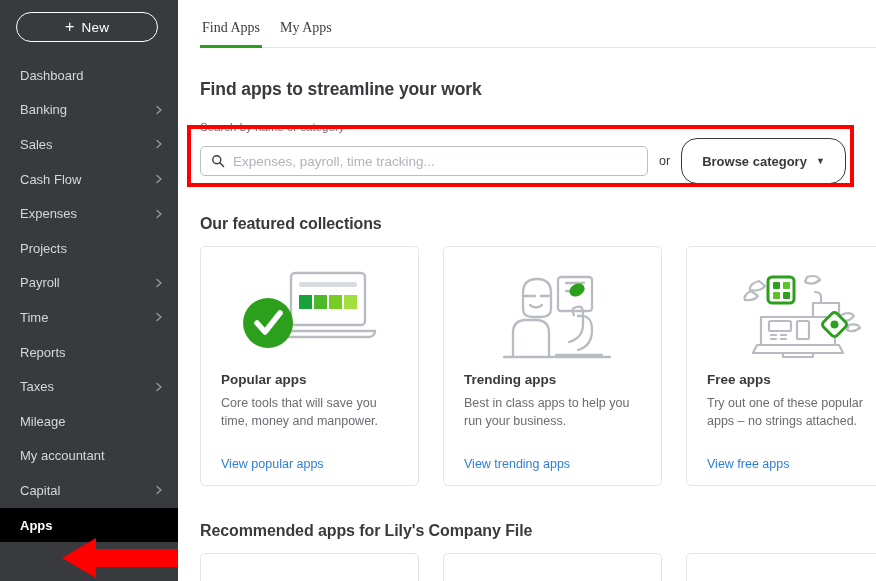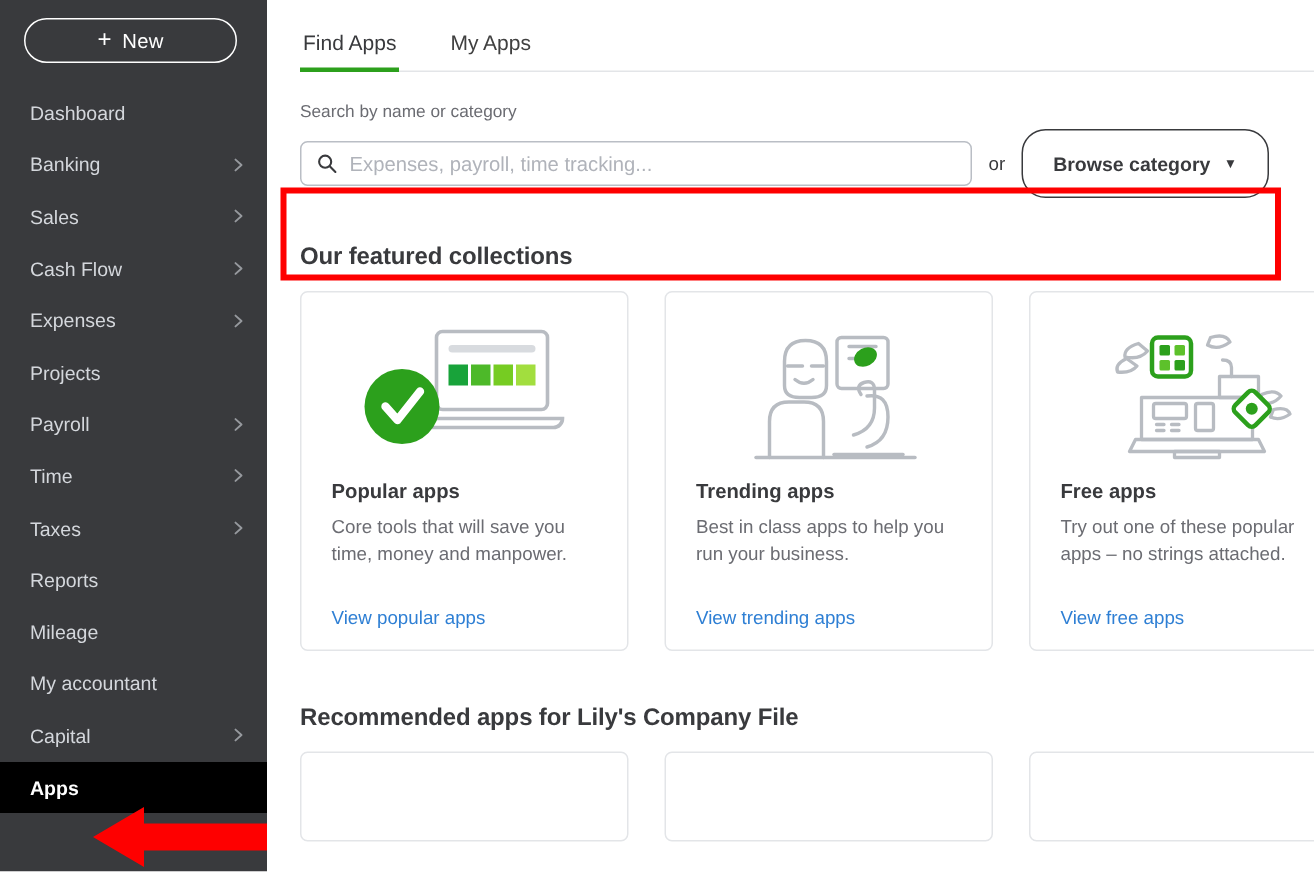--- a/index.html
+++ b/index.html
@@ -62,25 +62,26 @@
     flex: 1 1 auto;
     height: 581px;
     background: #ffffff;
     position: relative;
     overflow: hidden;
     padding-left: 22px;
   }
 
   .tabs {
     display: flex;
-    gap: 32px;
+    gap: 16px;
     padding-top: 20px;
     border-bottom: 1px solid #e3e5e8;
     margin-right: 0;
     position: relative;
+    font-family: Liberation Serif, serif;
   }
   .tab {
     font-size: 14px;
     color: #404040;
     padding: 0 2px 9px 2px;
     cursor: pointer;
     border-bottom: 3px solid transparent;
     margin-bottom: -1px;
     white-space: nowrap;
   }
@@ -280,29 +281,29 @@
         </div>
         <div class="nav-item">
           <span class="label">Time</span>
           <span class="chev">
             <svg viewBox="0 0 10 10" width="10" height="10" fill="none" stroke="#b6b9bf" stroke-width="1.3" stroke-linecap="round" stroke-linejoin="round">
               <polyline points="3,1.4 7,5 3,8.6"></polyline>
             </svg>
           </span>
         </div>
         <div class="nav-item">
+          <span class="label">Reports</span>
+        </div>
+        <div class="nav-item">
           <span class="label">Taxes</span>
           <span class="chev">
             <svg viewBox="0 0 10 10" width="10" height="10" fill="none" stroke="#b6b9bf" stroke-width="1.3" stroke-linecap="round" stroke-linejoin="round">
               <polyline points="3,1.4 7,5 3,8.6"></polyline>
             </svg>
           </span>
-        </div>
-        <div class="nav-item">
-          <span class="label">Reports</span>
         </div>
         <div class="nav-item">
           <span class="label">Mileage</span>
         </div>
         <div class="nav-item">
           <span class="label">My accountant</span>
         </div>
         <div class="nav-item">
           <span class="label">Capital</span>
           <span class="chev">
@@ -317,20 +318,21 @@
       </nav>
   </aside>
 
   <section class="main">
 
     <div class="tabs" id="tab-bar">
         <div class="tab active">Find Apps</div>
         <div class="tab">My Apps</div>
       </div>
 
+    <h1 class="page-title">Find apps to streamline your work</h1>
 
     <div class="search-zone">
       <div class="search-label">Search by name or category</div>
       <div class="search-row">
         <div class="search-box">
           <span class="mag">
             <svg viewBox="0 0 16 16" width="14" height="14" fill="none" stroke="#393a3d" stroke-width="1.6">
               <circle cx="6.6" cy="6.6" r="4.6"></circle>
               <line x1="10.1" y1="10.1" x2="14.4" y2="14.4" stroke-linecap="round"></line>
             </svg>

